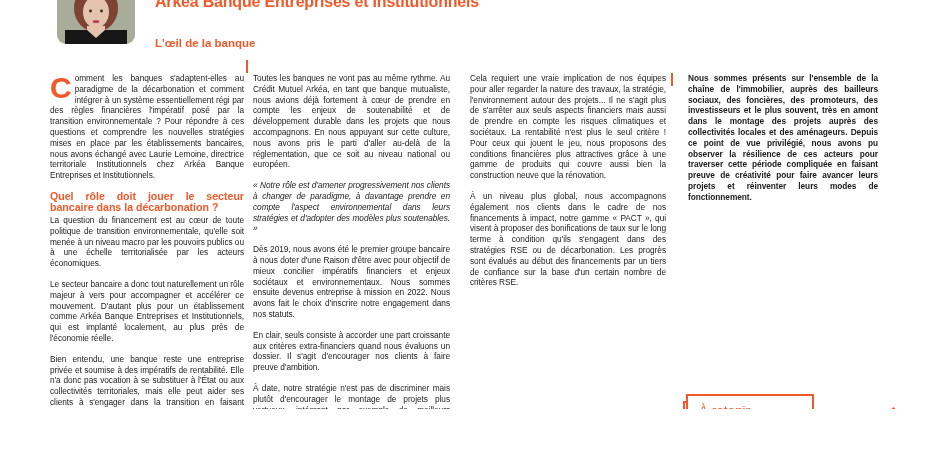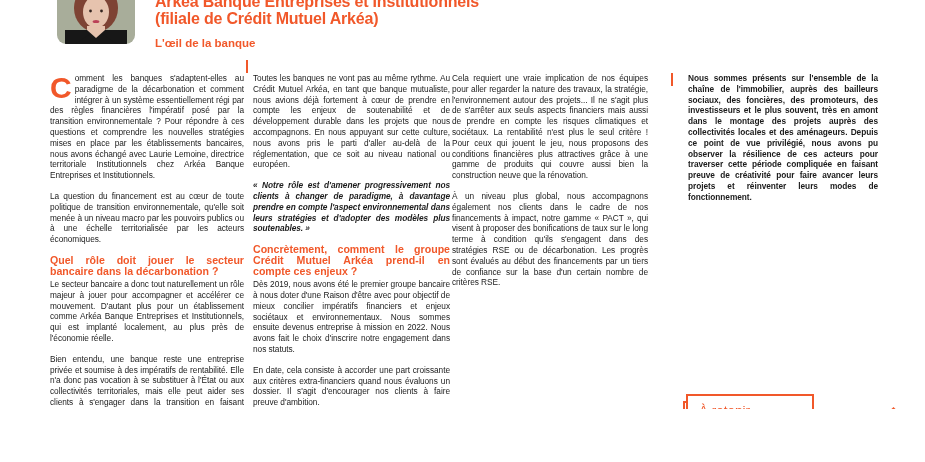--- a/index.html
+++ b/index.html
@@ -22,25 +22,25 @@
     position:absolute; left:155px; top:37px;
     color:var(--orange); font-weight:bold; font-size:11.5px;text-align:center;
   }
   
   .col {
     position:absolute; top:73px; text-align:justify;
     font-size:8.3px; line-height:10.8px; letter-spacing:-0.05px;
   }
   .col1 { left:50px;  width:194px; }
   .col2 { left:253px; width:197px; }
-  .col3 { left:452px; width:196px; }
+  .col3 { left:470px; width:196px; }
   .col4 { left:688px; width:190px;font-weight:bold; }
   .block.para, .block.dropcap { margin-bottom:10px; }
   .block.paraTight { margin-bottom:0; }
-  .block.quote { font-weight:bold; font-style:italic; margin-bottom:10px; }
+  .block.quote { font-weight:normal; font-style:italic; margin-bottom:10px; }
   .block.heading {
     color:var(--orange); font-weight:bold; font-size:10.6px; line-height:11px;
     letter-spacing:0; margin-bottom:2px; text-align:justify;
   }
   .cap {
     float:left; color:var(--orange); font-weight:bold;
     font-size:30px; line-height:26px; padding:2px 3px 0 0;
   }
   .tick { position:absolute; width:2px; height:13px; background:var(--orange); }
   .tick1 { left:246px; top:60px; }
@@ -91,41 +91,39 @@
       <ellipse cx="39" cy="26" rx="13" ry="16" fill="#e6c3ae"></ellipse>
       <path d="M26 18 Q32 10 39 11 Q46 10 52 18 L52 14 Q46 5 39 5 Q32 5 26 14 Z" fill="#7e4334"></path>
       <circle cx="33.5" cy="25" r="1.4" fill="#33241f"></circle>
       <circle cx="44.5" cy="25" r="1.4" fill="#33241f"></circle>
       <ellipse cx="39" cy="35.5" rx="3.4" ry="1.6" fill="#bb4158"></ellipse>
     </svg>
   </div>
   <div class="title-block">
     <div class="title">
       <span>Arkéa Banque Entreprises et Institutionnels</span><br>
-      <span>(filiale de Crédit Mutuel Arkéa)</span>
     </div>
   </div>
   <div class="subtitle">L'œil de la banque</div>
 
   <div class="tick tick1"></div>
   <div class="tick tick2"></div>
 
   <div class="col col1">
       <div class="block dropcap"><span class="cap">C</span>omment les banques s'adaptent-elles au paradigme de la décarbonation et comment intégrer à un système essentiellement régi par des règles financières l'impératif posé par la transition environnementale ? Pour répondre à ces questions et comprendre les nouvelles stratégies mises en place par les établissements bancaires, nous avons échangé avec Laurie Lemoine, directrice territoriale Institutionnels chez Arkéa Banque Entreprises et Institutionnels.</div>
+      <div class="block heading">Quel rôle doit jouer le secteur bancaire dans la décarbonation ?</div>
       <div class="block para">La question du financement est au cœur de toute politique de transition environnementale, qu'elle soit menée à un niveau macro par les pouvoirs publics ou à une échelle territorialisée par les acteurs économiques.</div>
-      <div class="block heading">Quel rôle doit jouer le secteur bancaire dans la décarbonation ?</div>
-      <div class="block para">Le secteur bancaire a donc tout naturellement un rôle majeur à jouer pour accompagner et accélérer ce mouvement. D'autant plus pour un établissement comme Arkéa Banque Entreprises et Institutionnels, qui est implanté localement, au plus près de l'économie réelle.</div>
+      <div class="block para">Le secteur bancaire a donc tout naturellement un rôle majeur à vers pour accompagner et accélérer ce mouvement. D'autant plus pour un établissement comme Arkéa Banque Entreprises et Institutionnels, qui est implanté localement, au plus près de l'économie réelle.</div>
       <div class="block para">Bien entendu, une banque reste une entreprise privée et soumise à des impératifs de rentabilité. Elle n'a donc pas vocation à se substituer à l'État ou aux collectivités territoriales, mais elle peut aider ses clients à s'engager dans la transition en faisant preuve de pédagogie d'une part, et en mettant en place des dispositifs incitatifs d'autre part. L'idée est de prendre dès à présent les bonnes habitudes et d'anticiper le moment où la réglementation ne nous laissera plus d'autre choix que d'agir.</div>
     </div>
   <div class="col col2">
       <div class="block para">Toutes les banques ne vont pas au même rythme. Au Crédit Mutuel Arkéa, en tant que banque mutualiste, nous avions déjà fortement à cœur de prendre en compte les enjeux de soutenabilité et de développement durable dans les projets que nous accompagnons. En nous appuyant sur cette culture, nous avons pris le parti d'aller au-delà de la réglementation, que ce soit au niveau national ou européen.</div>
       <div class="block quote">« Notre rôle est d'amener progressivement nos clients à changer de paradigme, à davantage prendre en compte l'aspect environnemental dans leurs stratégies et d'adopter des modèles plus soutenables. »</div>
-      <div class="block heading">Concrètement, comment le groupe Crédit Mutuel Arkéa prend-il en compte ces enjeux ?</div>
       <div class="block para">Dès 2019, nous avons été le premier groupe bancaire à nous doter d'une Raison d'être avec pour objectif de mieux concilier impératifs financiers et enjeux sociétaux et environnementaux. Nous sommes ensuite devenus entreprise à mission en 2022. Nous avons fait le choix d'inscrire notre engagement dans nos statuts.</div>
-      <div class="block para">En date, cela consiste à accorder une part croissante aux critères extra-financiers quand nous évaluons un dossier. Il s'agit d'encourager nos clients à faire preuve d'ambition.</div>
+      <div class="block para">En clair, seuls consiste à accorder une part croissante aux critères extra-financiers quand nous évaluons un dossier. Il s'agit d'encourager nos clients à faire preuve d'ambition.</div>
       <div class="block para">À date, notre stratégie n'est pas de discriminer mais plutôt d'encourager le montage de projets plus vertueux, intégrant par exemple de meilleurs Diagnostics de Performance Energétique (DPE), des labels plus exigeants et qui dépassent les</div>
     </div>
   <div class="col col3">
       <div class="block para">Cela requiert une vraie implication de nos équipes pour aller regarder la nature des travaux, la stratégie, l'environnement autour des projets... Il ne s'agit plus de s'arrêter aux seuls aspects financiers mais aussi de prendre en compte les risques climatiques et sociétaux. La rentabilité n'est plus le seul critère ! Pour ceux qui jouent le jeu, nous proposons des conditions financières plus attractives grâce à une gamme de produits qui couvre aussi bien la construction neuve que la rénovation.</div>
       <div class="block para">À un niveau plus global, nous accompagnons également nos clients dans le cadre de nos financements à impact, notre gamme « PACT », qui visent à proposer des bonifications de taux sur le long terme à condition qu'ils s'engagent dans des stratégies RSE ou de décarbonation. Les progrès sont évalués au début des financements par un tiers de confiance sur la base d'un certain nombre de critères RSE.</div>
     </div>
   <div class="col col4">
       <div class="block para">Nous sommes présents sur l'ensemble de la chaîne de l'immobilier, auprès des bailleurs sociaux, des foncières, des promoteurs, des investisseurs et le plus souvent, très en amont dans le montage des projets auprès des collectivités locales et des aménageurs. Depuis ce point de vue privilégié, nous avons pu observer la résilience de ces acteurs pour traverser cette période compliquée en faisant preuve de créativité pour faire avancer leurs projets et réinventer leurs modes de fonctionnement.</div>
     </div>
 

